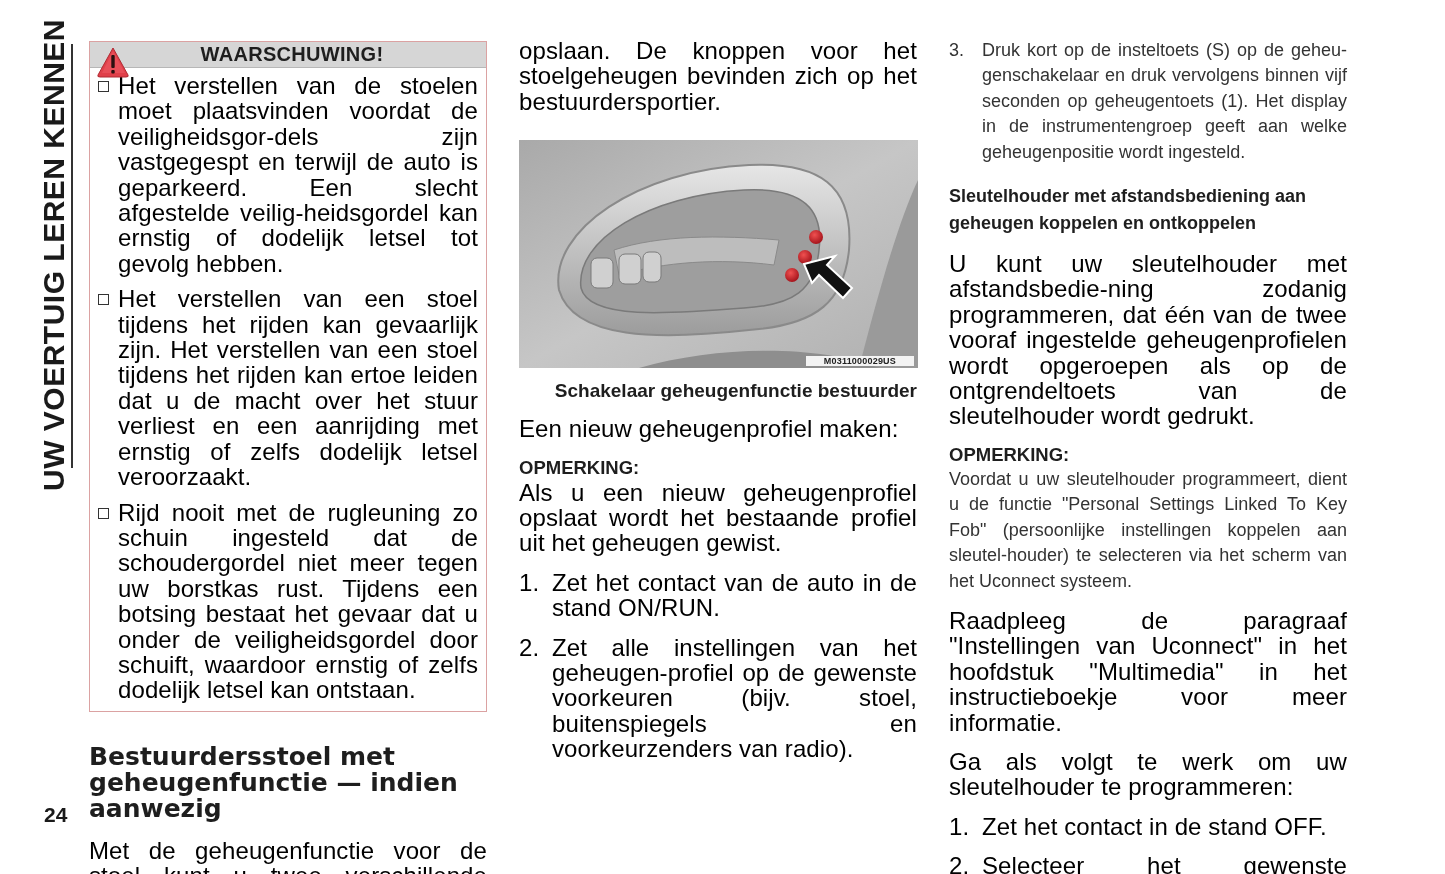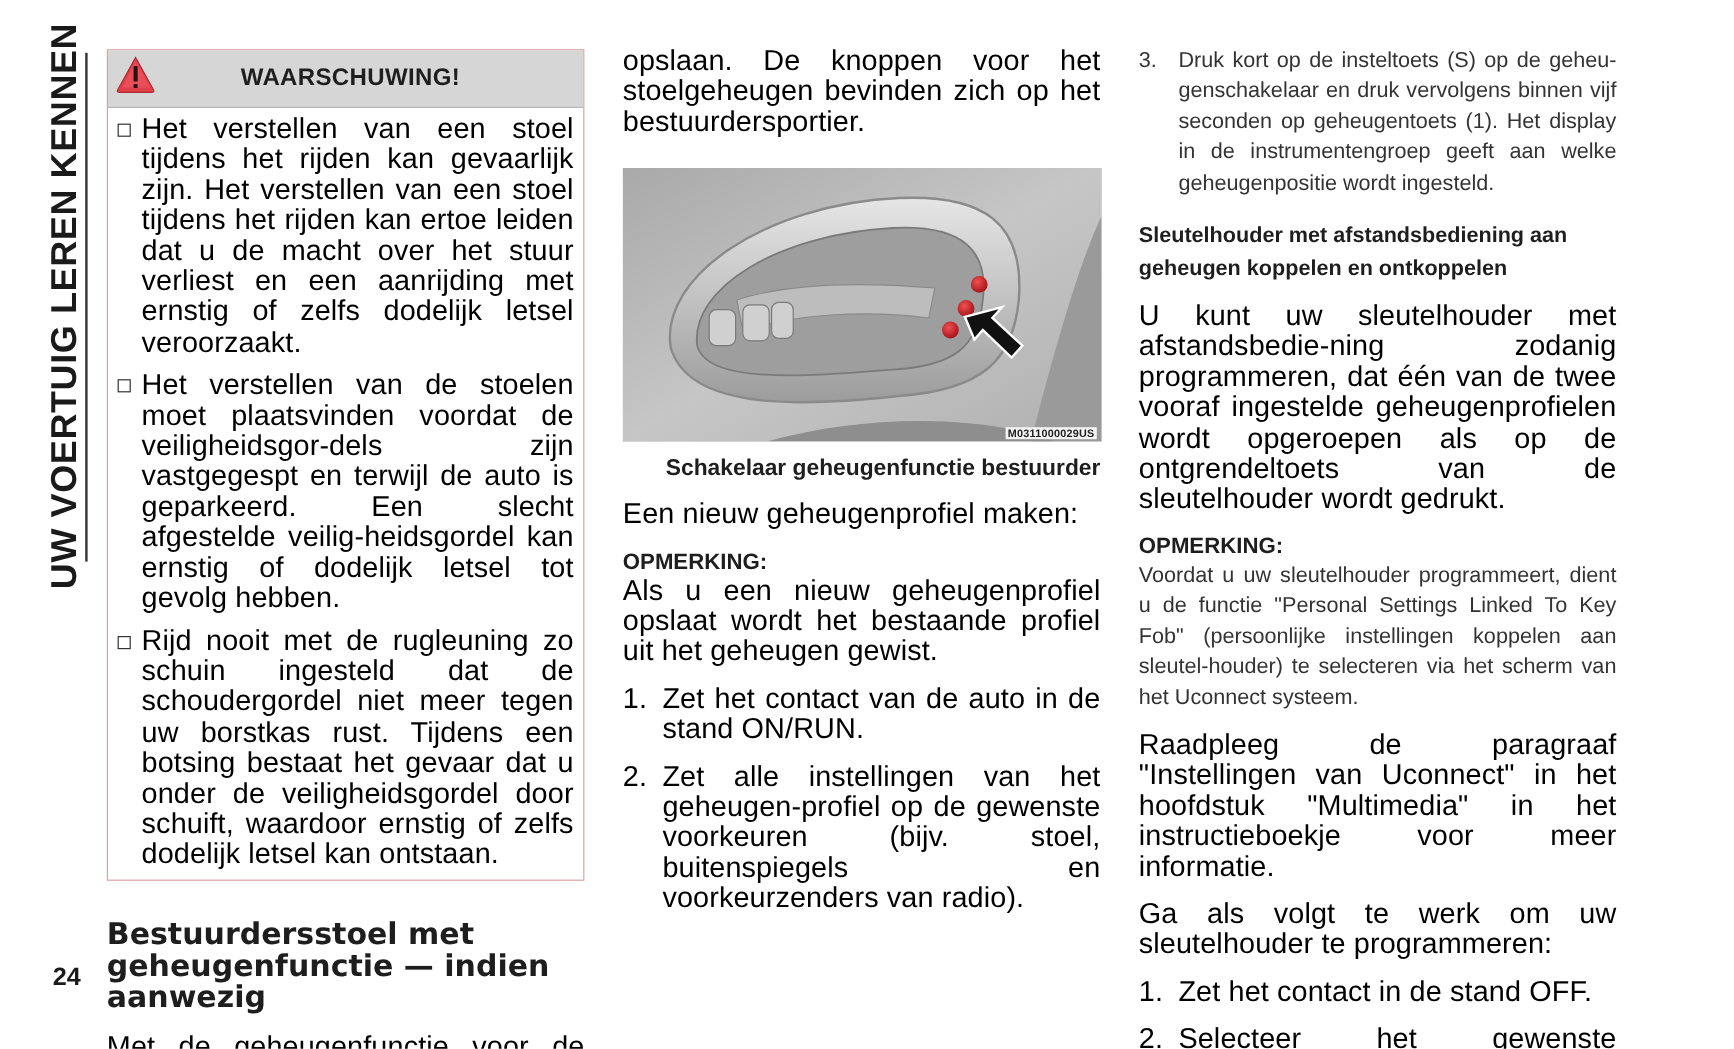--- a/index.html
+++ b/index.html
@@ -33,21 +33,21 @@
       font-size: 24px; line-height: 25.4px; color: #000000;
       text-align: justify; letter-spacing: 0.1px;
     }
     .small-text { font-size: 18px; line-height: 25.4px; color: #333; text-align: justify; }
 
     
     .warning-box {
       border: 1.5px solid #dba2a2; width: 398px; margin-top: 3px;
     }
     .warning-header {
-      background: #d6d6d6; height: 48px; position: relative;
+      background: #d6d6d6; height: 26px; position: relative;
       border-bottom: 1.5px solid #b7b7b7;
       display: flex; align-items: center; justify-content: center;
     }
     .warning-icon { position: absolute; left: 6px; top: 4px; width: 34px; height: 32px; }
     .warning-title { font-weight: bold; font-size: 20px; color: #1e1e1e; letter-spacing: 0.3px; padding-left: 8px; }
     .warning-body { padding: 5px 8px 8px 8px; }
     .warn-item { display: flex; margin-bottom: 10px; }
     .warn-item:last-child { margin-bottom: 0; }
     .bullet-box {
       flex: 0 0 auto; width: 11px; height: 11px; border: 1.5px solid #333;
@@ -63,21 +63,21 @@
       font-weight: bold; font-size: 18px; line-height: 27px; color: #1e1e1e;
     }
     .note-label { font-weight: bold; font-size: 18.5px; color: #1e1e1e; line-height: 24px; }
 
     .figure {
       width: 399px; height: 228px; margin-top: 26px; position: relative;
       background: #bdbdbd; overflow: hidden;
     }
     .figure-code {
       position: absolute; right: 4px; bottom: 2px; background: #f3f3f3;
-      font-size: 9px; font-weight: bold; color: #222; padding: 0 2px; letter-spacing: 0.2px;
+      font-size: 9px; font-weight: bold; color: #222; padding: 0 18px; letter-spacing: 0.2px;
     }
     .figure-caption {
       text-align: right; font-weight: bold; font-size: 19px; color: #1e1e1e; margin-top: 12px;
     }
 
     .num-list-item { display: flex; }
     .num-list-item .num { flex: 0 0 33px; }
     .num-list-item .txt { flex: 1; text-align: justify; }
   </style>
 </head>
@@ -96,25 +96,25 @@
         <path d="M17 2 L32 29 Q33 31 30 31 L4 31 Q1 31 2 29 Z" fill="#e0404a" stroke="#b02a33" stroke-width="1"></path>
         <path d="M17 5 L29 27 L6 27 Z" fill="#ec5a64" opacity="0.6"></path>
         <rect x="15.3" y="9" width="3.4" height="13" rx="1" fill="#2a1010"></rect>
         <rect x="15.3" y="24" width="3.4" height="3.4" rx="1" fill="#2a1010"></rect>
       </svg>
       <span class="warning-title">WAARSCHUWING!</span>
     </div>
     <div class="warning-body">
       <div class="warn-item">
         <span class="bullet-box"></span>
-        <span class="warn-text body-text">Het verstellen van een stoel tijdens het rijden kan gevaarlijk zijn. Het verstellen van een stoel tijdens het rijden kan ertoe leiden dat u de macht over het stuur verliest en een aanrijding met ernstig of zelfs dodelijk letsel veroorzaakt.</span>
+        <span class="warn-text body-text">Het verstellen van de stoelen moet plaatsvinden voordat de veiligheidsgor-dels zijn vastgegespt en terwijl de auto is geparkeerd. Een slecht afgestelde veilig-heidsgordel kan ernstig of dodelijk letsel tot gevolg hebben.</span>
       </div>
       <div class="warn-item">
         <span class="bullet-box"></span>
-        <span class="warn-text body-text">Het verstellen van de stoelen moet plaatsvinden voordat de veiligheidsgor-dels zijn vastgegespt en terwijl de auto is geparkeerd. Een slecht afgestelde veilig-heidsgordel kan ernstig of dodelijk letsel tot gevolg hebben.</span>
+        <span class="warn-text body-text">Het verstellen van een stoel tijdens het rijden kan gevaarlijk zijn. Het verstellen van een stoel tijdens het rijden kan ertoe leiden dat u de macht over het stuur verliest en een aanrijding met ernstig of zelfs dodelijk letsel veroorzaakt.</span>
       </div>
       <div class="warn-item">
         <span class="bullet-box"></span>
         <span class="warn-text body-text">Rijd nooit met de rugleuning zo schuin ingesteld dat de schoudergordel niet meer tegen uw borstkas rust. Tijdens een botsing bestaat het gevaar dat u onder de veiligheidsgordel door schuift, waardoor ernstig of zelfs dodelijk letsel kan ontstaan.</span>
       </div>
     </div>
   </div>
 
   <div class="section-heading-serif">Bestuurdersstoel met geheugenfunctie — indien aanwezig</div>
   <div class="body-text" style="margin-top:16px;">Met de geheugenfunctie voor de stoel kunt u twee verschillende standen voor de bestuur-dersstoel, de buitenspiegel aan de bestuur-derszijde en voorkeurzenders van de radio</div>

